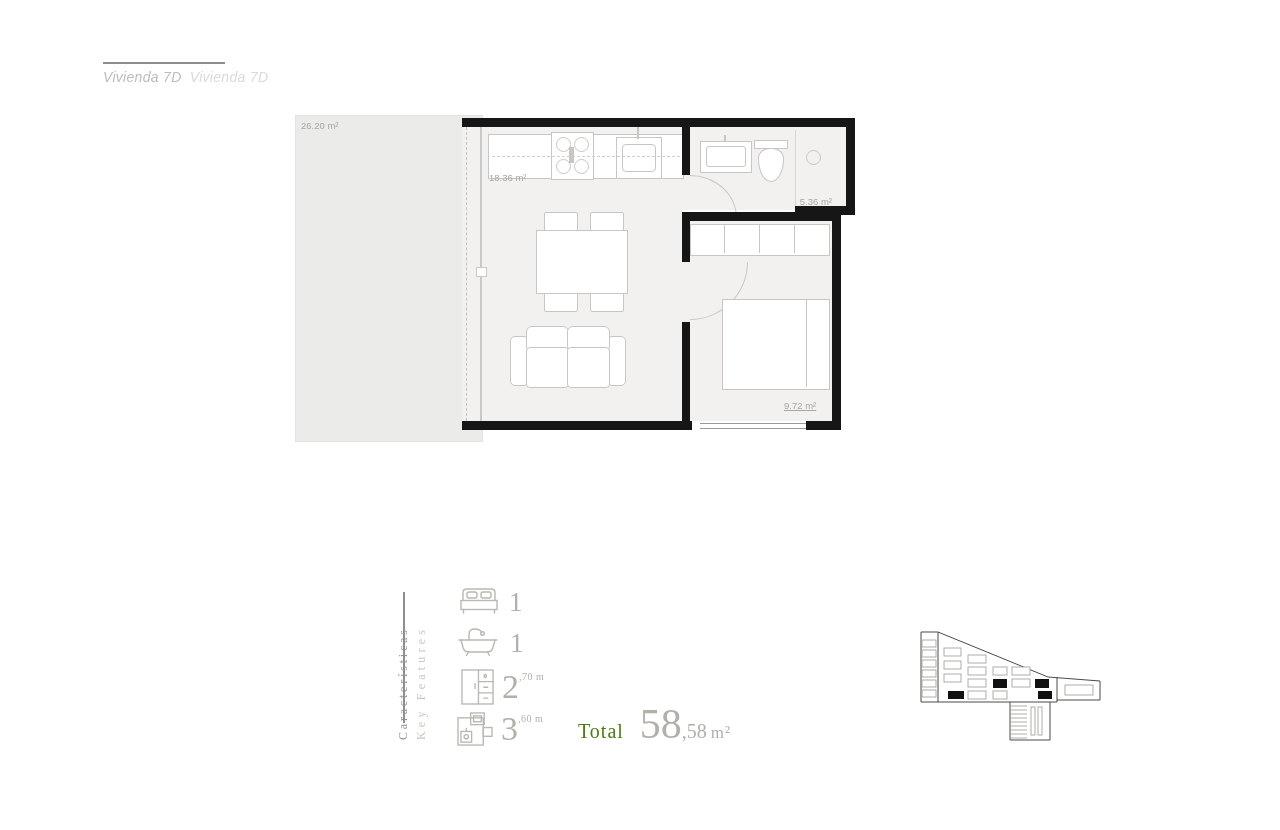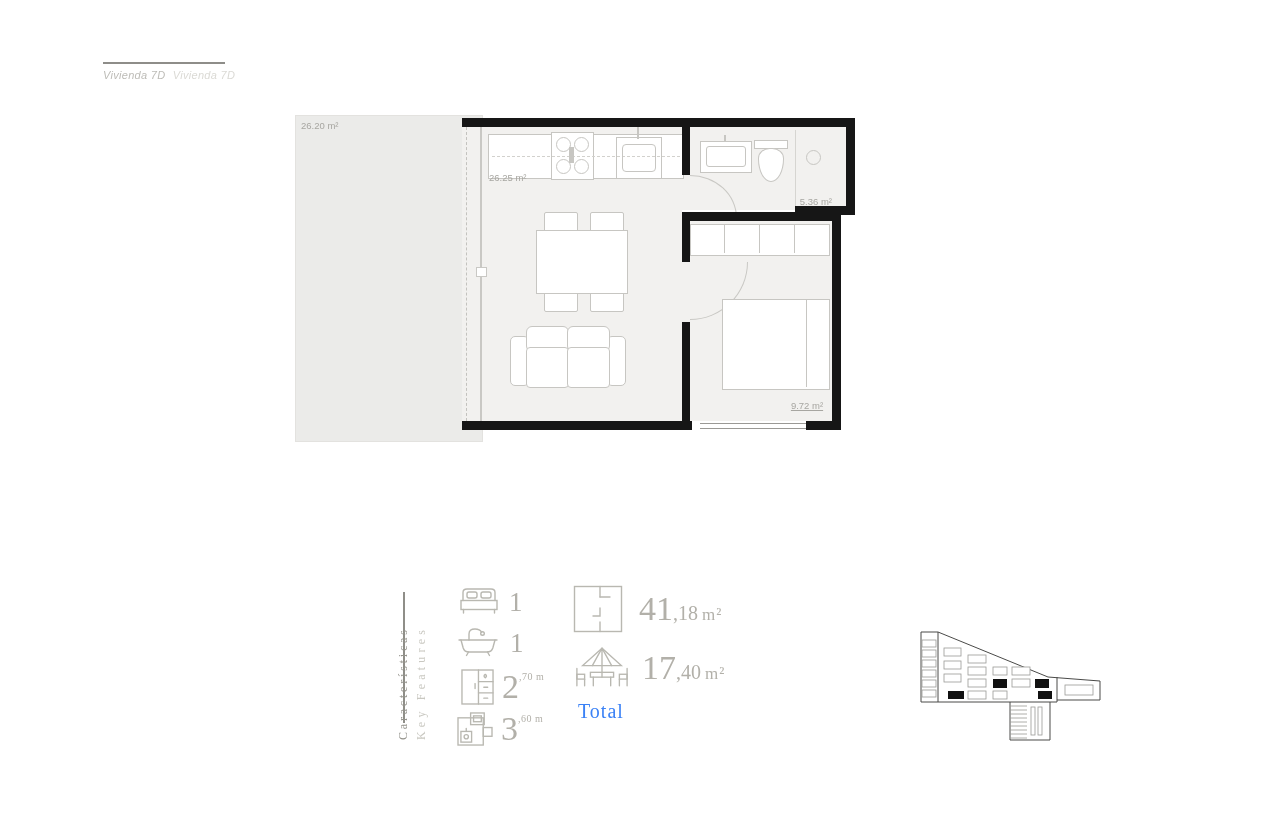--- a/index.html
+++ b/index.html
@@ -15,21 +15,21 @@
     --icon-stroke:#b9b8b1;
     --site-stroke:#4a4a48;
     --site-grid:#9a9a96;
   }
   html,body{margin:0;padding:0;background:#ffffff;}
   .page{position:relative;width:1280px;height:830px;background:#fff;overflow:hidden;
         font-family:"Liberation Sans",sans-serif;}
   .abs{position:absolute;}
   
   .hdr-line{left:103px;top:62px;width:122px;height:2px;background:#8e8d89;}
-  .hdr-text{left:103px;top:69px;font-size:11px;letter-spacing:0.3px;white-space:nowrap;text-align:right;}
+  .hdr-text{left:103px;top:69px;font-size:14px;letter-spacing:0.3px;white-space:nowrap;text-align:right;}
   .hdr-text .t1{color:#bdbcb7;font-style:italic;}
   .hdr-text .t2{color:#dbdad5;font-style:italic;margin-left:4px;}
   
   .terrace{left:295px;top:115px;width:186px;height:325px;background:var(--terrace-fill);
            border:1px solid #e3e2df;}
   .fill{background:var(--interior-fill);}
   .wall{background:var(--wall);z-index:30;}
   .plan-label{font-size:9.5px;color:var(--plan-label);z-index:40;}
   .thin{background:#c9c8c4;}
   .dashedv{border-left:1px dashed #c3c2be;z-index:5;}
@@ -39,21 +39,21 @@
   
   .v-label{transform:rotate(-90deg);transform-origin:0 100%;white-space:nowrap;
            font-family:"Liberation Serif",serif;}
   .v-rule{left:403px;top:592px;width:2px;height:131px;background:#8f8e88;}
   .feat-num{font-family:"Liberation Serif",serif;color:var(--figure-text);line-height:1;}
   .feat-sup{font-size:10px;vertical-align:18px;letter-spacing:0.5px;}
   .area-text{font-family:"Liberation Serif",serif;color:var(--figure-text);white-space:nowrap;}
   .area-whole{font-size:34px;}
   .area-frac{font-size:20px;}
   .area-unit{font-size:17px;letter-spacing:1px;}
-  .total-label{font-size:20px;color:#3b82f6;letter-spacing:1px;}
+  .total-label{font-size:20px;color:#4d7c0f;letter-spacing:1px;}
   .total-whole{font-size:42px;}
   svg{display:block;}
   svg.legend-icon *{stroke:var(--icon-stroke);fill:none;stroke-width:1.4;stroke-linecap:round;}
 </style>
 </head>
 <body>
 
 <div class="page">
 
   <div class="abs hdr-line"></div>
@@ -91,21 +91,21 @@
   <div class="abs" style="left:492px;top:156px;width:188px;height:0;border-top:1px dashed #d2d1cd;z-index:11;"></div>
   <div class="abs furn" style="left:551px;top:132px;width:41px;height:46px;"></div>
   <div class="abs" style="left:556px;top:137px;width:13px;height:13px;border:1px solid var(--furniture-stroke);border-radius:50%;z-index:12;"></div>
   <div class="abs" style="left:574px;top:137px;width:13px;height:13px;border:1px solid var(--furniture-stroke);border-radius:50%;z-index:12;"></div>
   <div class="abs" style="left:556px;top:159px;width:13px;height:13px;border:1px solid var(--furniture-stroke);border-radius:50%;z-index:12;"></div>
   <div class="abs" style="left:574px;top:159px;width:13px;height:13px;border:1px solid var(--furniture-stroke);border-radius:50%;z-index:12;"></div>
   <div class="abs furnline" style="left:569px;top:147px;width:5px;height:16px;"></div>
   <div class="abs furn" style="left:616px;top:137px;width:44px;height:40px;"></div>
   <div class="abs" style="left:622px;top:144px;width:32px;height:26px;border:1px solid var(--furniture-stroke);border-radius:4px;z-index:12;"></div>
   <div class="abs furnline" style="left:637px;top:127px;width:2px;height:12px;"></div>
-  <div class="abs plan-label" style="left:489px;top:172px;">26.25 m²</div>
+  <div class="abs plan-label" style="left:489px;top:172px;">18.36 m²</div>
 
   <div class="abs furn" style="left:544px;top:212px;width:32px;height:26px;border-radius:2px;"></div>
   <div class="abs furn" style="left:590px;top:212px;width:32px;height:26px;border-radius:2px;"></div>
   <div class="abs furn" style="left:544px;top:284px;width:32px;height:26px;border-radius:2px;"></div>
   <div class="abs furn" style="left:590px;top:284px;width:32px;height:26px;border-radius:2px;"></div>
   <div class="abs furn" style="left:536px;top:230px;width:90px;height:62px;z-index:11;"></div>
 
   <div class="abs furn" style="left:510px;top:336px;width:17px;height:48px;border-radius:5px;"></div>
   <div class="abs furn" style="left:607px;top:336px;width:17px;height:48px;border-radius:5px;"></div>
   <div class="abs furn" style="left:526px;top:326px;width:41px;height:24px;border-radius:6px;z-index:11;"></div>
@@ -123,21 +123,21 @@
   <div class="abs arc" style="left:690px;top:175px;width:46px;height:42px;border-top:1px solid #c9c8c4;border-right:1px solid #c9c8c4;border-top-right-radius:100%;"></div>
   <div class="abs plan-label" style="left:788px;top:196px;width:44px;text-align:right;">5.36 m²</div>
 
   <div class="abs furn" style="left:690px;top:224px;width:138px;height:30px;"></div>
   <div class="abs furnline" style="left:724px;top:225px;width:1px;height:28px;"></div>
   <div class="abs furnline" style="left:759px;top:225px;width:1px;height:28px;"></div>
   <div class="abs furnline" style="left:794px;top:225px;width:1px;height:28px;"></div>
   <div class="abs arc" style="left:690px;top:262px;width:57px;height:57px;border-bottom:1px solid #c9c8c4;border-right:1px solid #c9c8c4;border-bottom-right-radius:100%;"></div>
   <div class="abs furn" style="left:722px;top:299px;width:106px;height:89px;"></div>
   <div class="abs furnline" style="left:806px;top:300px;width:1px;height:87px;"></div>
-  <div class="abs plan-label" style="left:784px;top:400px;width:46px;text-align:center;text-decoration:underline;">9.72 m²</div>
+  <div class="abs plan-label" style="left:784px;top:400px;width:46px;text-align:left;text-decoration:underline;">9.72 m²</div>
 
   <div class="abs v-rule"></div>
   <div class="abs v-label" style="left:411px;top:725px;font-size:12px;letter-spacing:2.8px;color:var(--legend-primary);">Características</div>
   <div class="abs v-label" style="left:429px;top:725px;font-size:12px;letter-spacing:4.2px;color:var(--legend-secondary);">Key Features</div>
 
   <div class="abs" style="left:459px;top:585px;display:flex;align-items:center;gap:10px;">
     <svg class="legend-icon" viewBox="0 0 40 28" width="40" height="28">
       <path d="M4,13.5 V5.5 Q4,2 8,2 H32 Q36,2 36,5.5 V13.5"></path>
       <rect x="8" y="5" width="10" height="6" rx="2"></rect>
       <rect x="22" y="5" width="10" height="6" rx="2"></rect>
@@ -177,48 +177,25 @@
       <rect x="4" y="20" width="11" height="11"></rect>
       <circle cx="9.5" cy="25.5" r="2.2"></circle>
       <path d="M9.5,20 V17"></path>
       <rect x="14" y="1" width="14" height="12"></rect>
       <rect x="17" y="4" width="8" height="6"></rect>
       <rect x="27" y="16" width="9" height="9"></rect>
     </svg>
     <span class="feat-num" style="font-size:34px;"><span>3</span><span class="feat-sup">,60 m</span></span>
   </div>
 
-  <div class="abs" style="left:573px;top:585px;display:flex;align-items:center;gap:16px;">
-    <svg class="legend-icon" viewBox="0 0 50 48" width="50" height="48">
-      <rect x="1.5" y="1.5" width="47" height="45"></rect>
-      <path d="M27,1.5 V12"></path>
-      <path d="M27,12 H37"></path>
-      <path d="M27,23 V31 H20"></path>
-      <path d="M27,37 V46.5"></path>
-    </svg>
-    <span class="area-text"><span class="area-whole">41</span><span class="area-frac">,18</span>&nbsp;<span class="area-unit">m²</span></span>
-  </div>
-
-  <div class="abs" style="left:574px;top:645px;display:flex;align-items:center;gap:12px;">
-    <svg class="legend-icon" viewBox="0 0 58 46" width="56" height="45">
-      <path d="M29,3 L9,21 H49 Z"></path>
-      <path d="M29,3 V21 M29,3 L19,21 M29,3 L39,21"></path>
-      <path d="M29,21 V33"></path>
-      <rect x="17" y="28" width="24" height="5"></rect>
-      <path d="M20,33 V42 M38,33 V42"></path>
-      <rect x="3" y="30" width="8" height="5"></rect>
-      <path d="M3,24 V42 M11,35 V42"></path>
-      <rect x="47" y="30" width="8" height="5"></rect>
-      <path d="M55,24 V42 M47,35 V42"></path>
-    </svg>
-    <span class="area-text"><span class="area-whole">17</span><span class="area-frac">,40</span>&nbsp;<span class="area-unit">m²</span></span>
-  </div>
+
 
   <div class="abs" style="left:578px;top:700px;display:flex;align-items:baseline;gap:16px;">
     <span class="area-text total-label">Total</span>
+    <span class="area-text"><span class="total-whole">58</span><span class="area-frac">,58</span>&nbsp;<span class="area-unit">m²</span></span>
   </div>
 
   <svg class="abs" style="left:905px;top:615px;" width="200" height="135" viewBox="0 0 200 135">
     <g stroke="var(--site-stroke)" fill="none" stroke-width="1">
       <path d="M16,17 L33,17 L143,62 L195,66 L195,85 L152,85 L152,87 L16,87 Z"></path>
       <path d="M33,17 V87"></path>
       <path d="M152,62 V85"></path>
       <path d="M105,87 V125 H145 V87"></path>
     </g>
     <g stroke="var(--site-grid)" fill="#ffffff" stroke-width="0.8">

